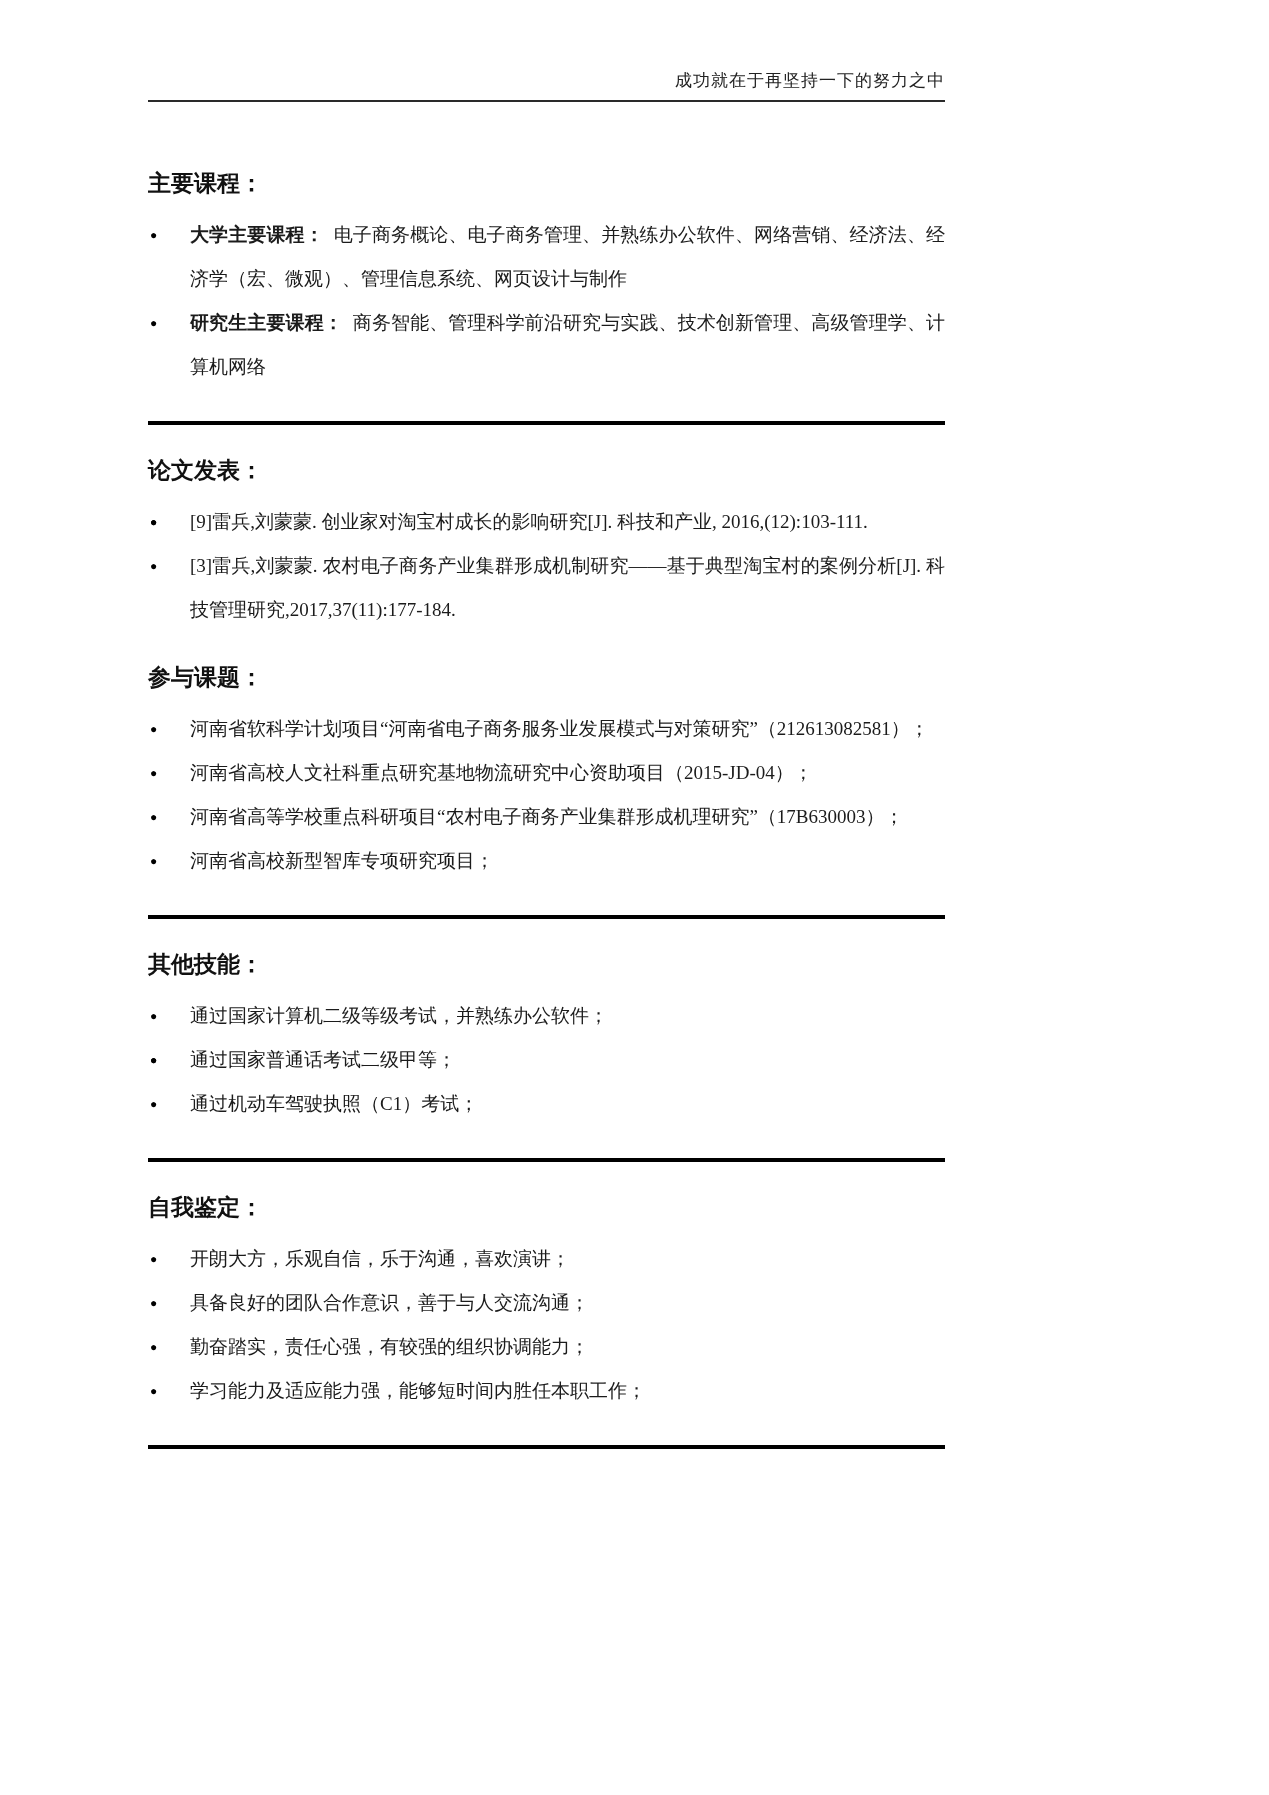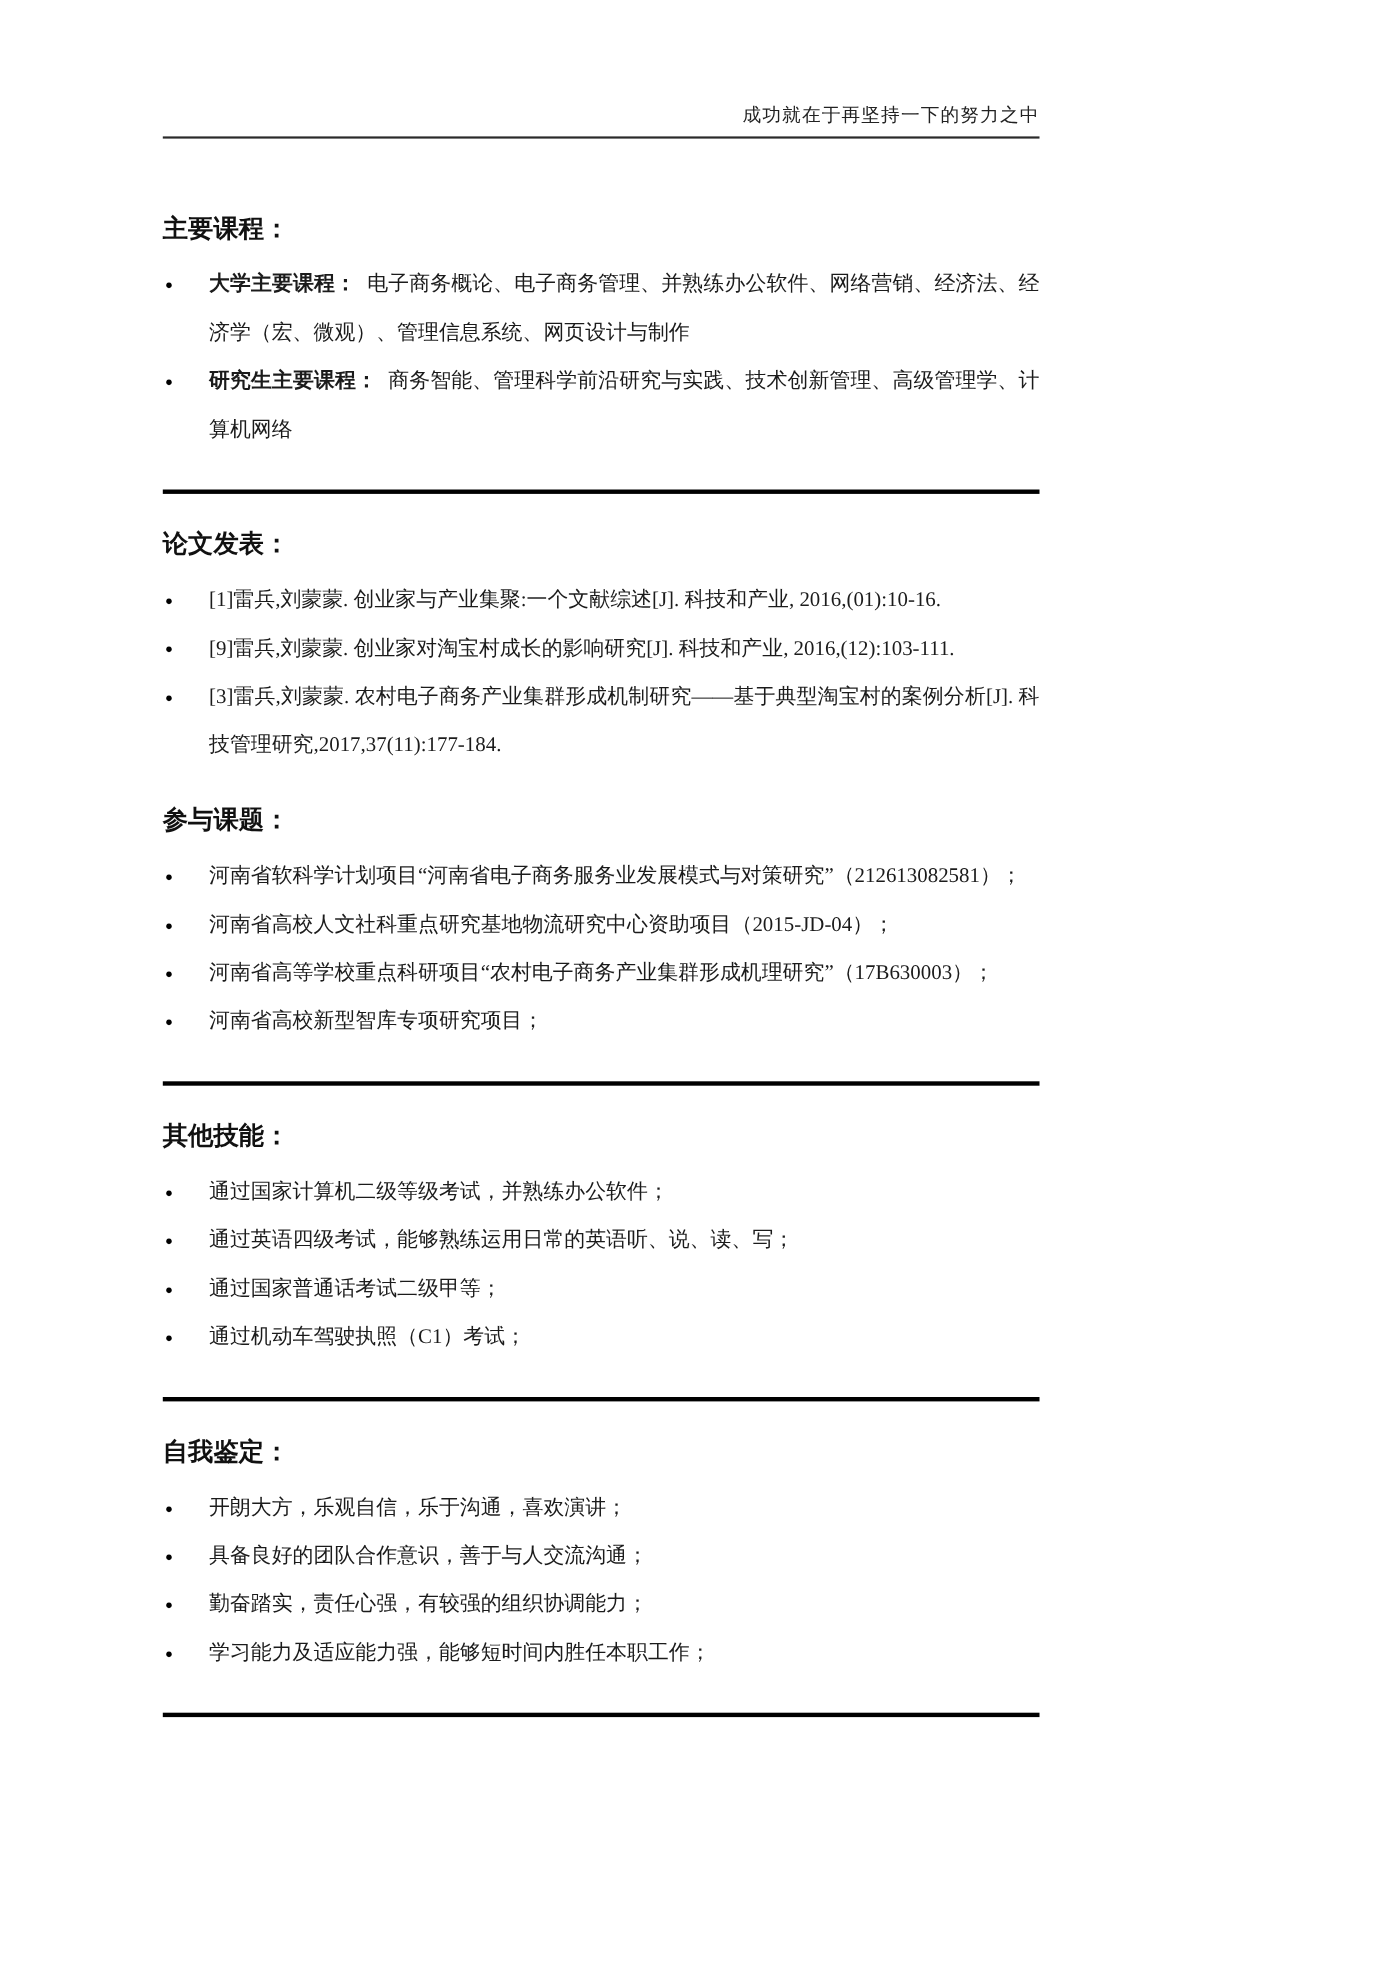--- a/index.html
+++ b/index.html
@@ -18,21 +18,21 @@
     font-family: "Liberation Serif", "DejaVu Serif", serif;
     overflow: hidden;
   }
   .content {
     box-sizing: border-box;
     width: 100%;
     padding: 0 324px 0 148px; 
   }
   
   .page-header {
-    padding-top: 94px;
+    padding-top: 70px;
   }
   .motto {
     text-align: right;
     font-size: 17px;
     line-height: 22px;
     letter-spacing: 1px;
     color: #222;
   }
   .header-rule {
     margin-top: 8px;
@@ -107,21 +107,20 @@
       </ul>
     </section>
 
     <hr class="divider">
 
     <section>
       <h2 class="section-title">论文发表：</h2>
       <ul class="items">
         <li class="item">
           <span class="bullet">●</span>
-          <span>[1]雷兵,刘蒙蒙. 创业家与产业集聚:一个文献综述[J]. 科技和产业, 2016,(01):10-16.</span>
         </li>
         <li class="item">
           <span class="bullet">●</span>
           <span>[9]雷兵,刘蒙蒙. 创业家对淘宝村成长的影响研究[J]. 科技和产业, 2016,(12):103-111.</span>
         </li>
         <li class="item">
           <span class="bullet">●</span>
           <span>[3]雷兵,刘蒙蒙. 农村电子商务产业集群形成机制研究——基于典型淘宝村的案例分析[J]. 科技管理研究,2017,37(11):177-184.</span>
         </li>
       </ul>
@@ -153,21 +152,20 @@
 
     <section>
       <h2 class="section-title">其他技能：</h2>
       <ul class="items">
         <li class="item">
           <span class="bullet">●</span>
           <span>通过国家计算机二级等级考试，并熟练办公软件；</span>
         </li>
         <li class="item">
           <span class="bullet">●</span>
-          <span>通过英语四级考试，能够熟练运用日常的英语听、说、读、写；</span>
         </li>
         <li class="item">
           <span class="bullet">●</span>
           <span>通过国家普通话考试二级甲等；</span>
         </li>
         <li class="item">
           <span class="bullet">●</span>
           <span>通过机动车驾驶执照（C1）考试；</span>
         </li>
       </ul>

